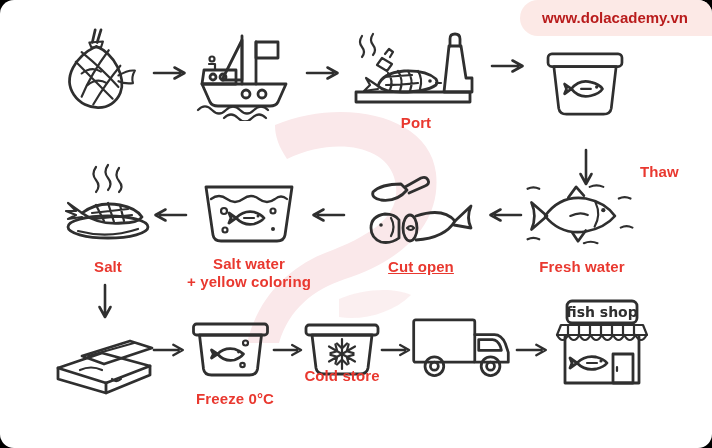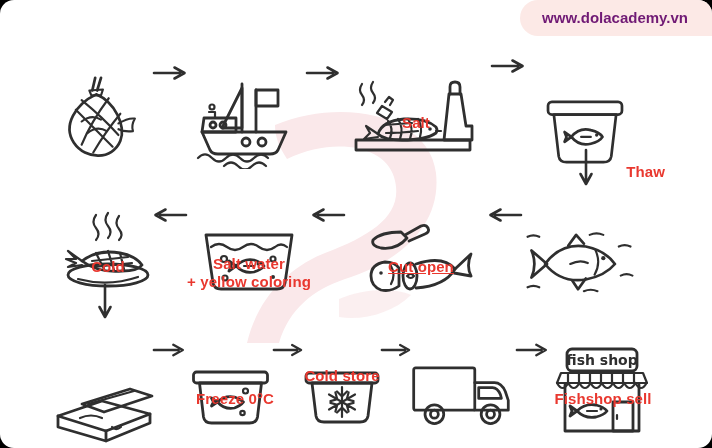--- a/index.html
+++ b/index.html
@@ -1,25 +1,25 @@
 <!DOCTYPE html>
 <html><head>
 <meta charset="utf-8">
 <style>
   html,body{margin:0;padding:0;background:#000;}
   body{font-family:"Liberation Sans",sans-serif;}
   #stage{position:relative;width:712px;height:448px;background:#FFFFFF;border-radius:14px;overflow:hidden;}
-  .icon{position:absolute;z-index:2;margin-top:48px;}
+  .icon{position:absolute;z-index:2;}
   .icon svg{display:block;width:100%;height:100%;fill:none;stroke:#2F2F2F;stroke-width:2.8;stroke-linecap:round;stroke-linejoin:round;}
   .icon svg .dot{fill:#2F2F2F;stroke:none;}
   .icon svg .thin{stroke-width:2.2;}
   .arrow{position:absolute;z-index:2;}
   .arrow svg{display:block;width:100%;height:100%;fill:none;stroke:#2F2F2F;stroke-width:2.6;stroke-linecap:round;stroke-linejoin:round;}
   .label{position:absolute;z-index:3;color:#E9382F;font-weight:700;font-size:15px;line-height:18px;text-align:center;letter-spacing:.1px;}
-  #badge{position:absolute;top:0;right:0;z-index:4;background:#FCE9E6;color:#701a75;font-weight:700;font-size:15px;height:36px;line-height:36px;padding:0 24px 0 22px;border-radius:18px 0 0 18px;}
+  #badge{position:absolute;top:0;right:0;z-index:4;background:#FCE9E6;color:#b91c1c;font-weight:700;font-size:15px;height:36px;line-height:36px;padding:0 24px 0 22px;border-radius:18px 0 0 18px;}
   #watermark{position:absolute;left:243px;top:103px;width:202px;height:242px;z-index:1;}
   #watermark svg{display:block;width:100%;height:100%;}
   .sign-text{fill:#2F2F2F;stroke:none;font-family:"DejaVu Sans",sans-serif;font-size:14px;font-weight:600;}
 </style>
 </head>
 <body>
 
 <div id="stage">
 
   <div id="watermark">
@@ -79,21 +79,21 @@
       <path d="M98 16 L98 9 Q98 4 103 4 Q108 4 108 9 L108 16"></path>
       <path d="M26 56 Q30 43 52 41 Q74 40 84 49 Q86 52 84 55 Q74 62 50 62 Q32 62 26 56 Z"></path>
       <path class="thin" d="M26 56 L14 48 L18 55 L12 61 L26 59"></path>
       <circle class="dot" cx="78" cy="51" r="1.8"></circle>
       <path class="thin" d="M84 53 L89 53"></path>
       <path class="thin" d="M36 43 Q42 51 38 60 M46 41 Q52 50 48 61 M56 41 Q62 50 58 61 M66 41 Q71 49 68 59 M32 47 Q46 46 60 45 M34 55 Q48 55 66 53"></path>
       <path class="thin" d="M30 28 L40 34 L35 41 L25 35 Z M33 24 L37 19 L41 22 L38 27"></path>
       <path class="thin" d="M10 6 q-4 6 0 11 q4 5 0 10 M21 4 q-4 6 0 11 q4 5 0 10"></path>
     </svg>
   </div>
-  <div class="label" style="left:352px;top:114px;width:128px;">Salt</div>
+  <div class="label" style="left:352px;top:114px;width:128px;">Port</div>
 
   <div class="arrow" style="left:490px;top:58px;width:38px;height:16px;">
     <svg viewBox="0 0 38 16">
         <path d="M2 8 L28 8 M22.5 2.5 L32.5 8 L22.5 13.5"></path>
       </svg>
   </div>
 
   <div class="icon" style="left:540px;top:50px;width:90px;height:72px;">
     <svg viewBox="0 0 92 74">
       <rect x="8" y="4" width="76" height="13" rx="4"></rect>
@@ -102,32 +102,33 @@
       <circle class="dot" cx="58" cy="38" r="1.7"></circle>
       <path class="thin" d="M42 40 L52 40"></path>
     </svg>
   </div>
 
   <div class="arrow" style="left:578px;top:148px;width:16px;height:42px;">
     <svg viewBox="0 0 16 42">
         <path d="M8 2 L8 32 M2.5 26 L8 36 L13.5 26"></path>
       </svg>
   </div>
-  <div class="label" style="left:595px;top:163px;width:70px;text-align:right;">Thaw</div>
+  <div class="label" style="left:640px;top:163px;width:70px;text-align:left;">Thaw</div>
 
   <div class="icon" style="left:524px;top:183px;width:112px;height:66px;">
     <svg viewBox="0 0 112 68">
       <path d="M22 34 L6 20 Q12 34 6 48 Z"></path>
       <path d="M20 34 Q36 12 62 16 Q82 20 92 34 Q82 46 62 50 Q36 54 20 34 Z"></path>
       <circle class="dot" cx="80" cy="28" r="2.2"></circle>
       <path class="thin" d="M72 20 Q78 33 71 45 M46 34 Q56 29 64 33"></path>
       <path d="M44 15 L52 4 L60 13 M48 51 L54 60 L62 49"></path>
       <path class="thin" d="M2 6 q6 -3 12 0 M66 4 q7 -3 14 0 M96 16 q6 -3 12 0 M2 58 q6 -3 12 0 M60 62 q7 -3 14 0 M98 46 q6 -3 12 0"></path>
     </svg>
   </div>
+  <div class="label" style="left:521px;top:258px;width:122px;">Fresh water</div>
 
   <div class="arrow" style="left:485px;top:207px;width:38px;height:16px;">
     <svg viewBox="0 0 38 16">
         <path d="M36 8 L10 8 M15.5 2.5 L5.5 8 L15.5 13.5"></path>
       </svg>
   </div>
 
   <div class="icon" style="left:363px;top:174px;width:116px;height:78px;">
     <svg viewBox="0 0 116 78">
       <path d="M18 26 Q8 24 10 18 Q18 10 38 10 L44 16 Q34 28 18 26 Z"></path>
@@ -174,21 +175,21 @@
   <div class="icon" style="left:58px;top:163px;width:100px;height:78px;">
     <svg viewBox="0 0 100 78">
       <path class="thin" d="M38 4 q-5 7 0 13 q5 6 0 12 M50 2 q-5 7 0 13 q5 6 0 12 M61 5 q-5 7 0 13 q5 6 0 11"></path>
       <ellipse cx="50" cy="64" rx="40" ry="11"></ellipse>
       <path class="thin" d="M20 68 Q50 76 80 66"></path>
       <path d="M24 50 Q40 38 62 42 Q78 45 84 54 Q80 60 64 60 Q40 62 24 50 Z"></path>
       <path class="thin" d="M38 42 L46 58 M50 40 L56 59 M62 42 L66 58 M34 50 L70 46 M36 56 L74 52"></path>
       <path class="thin" d="M24 50 L10 40 L18 48 L8 48 L18 52 L10 56 L24 54"></path>
     </svg>
   </div>
-  <div class="label" style="left:58px;top:258px;width:100px;">Cold</div>
+  <div class="label" style="left:58px;top:258px;width:100px;">Salt</div>
 
   <div class="arrow" style="left:97px;top:283px;width:16px;height:40px;">
     <svg viewBox="0 0 16 40">
         <path d="M8 2 L8 30 M2.5 24 L8 34 L13.5 24"></path>
       </svg>
   </div>
 
   <div class="icon" style="left:52px;top:322px;width:104px;height:73px;">
     <svg viewBox="0 0 104 73">
       <path d="M30 34 L78 19 L100 26 L52 42 Z"></path>
@@ -275,15 +276,14 @@
       <path class="thin" d="M6 36 q5.6 10 11.2 0 q5.6 10 11.2 0 q5.6 10 11.2 0 q5.6 10 11.2 0 q5.6 10 11.2 0 q5.6 10 11.2 0 q5.6 10 11.2 0 q5.6 10 11.2 0"></path>
       <path class="thin" d="M17 26 L17 36 M28 26 L28 36 M39 26 L39 36 M50 26 L50 36 M61 26 L61 36 M72 26 L72 36 M83 26 L83 36"></path>
       <path d="M14 38 L14 84 L88 84 L88 38"></path>
       <rect x="62" y="55" width="20" height="29"></rect>
       <path class="thin" d="M66 68 v4"></path>
       <path d="M26 64 Q34 56 45 58 Q53 60 56 64 Q53 68 45 70 Q34 72 26 64 Z M26 64 L19 59 L21 64 L19 69 Z"></path>
       <circle class="dot" cx="50" cy="62" r="1.6"></circle>
       <path class="thin" d="M36 64 h10"></path>
     </svg>
   </div>
-  <div class="label" style="left:544px;top:390px;width:118px;">Fishshop sell</div>
 
 </div>
 
 </body></html>

